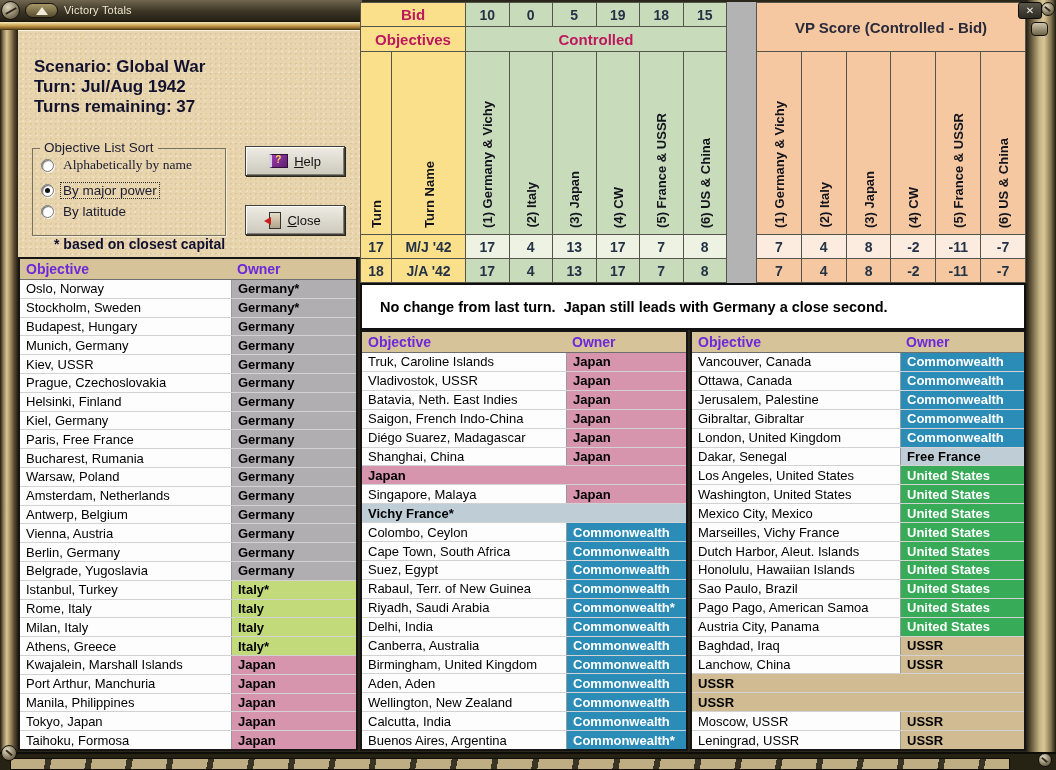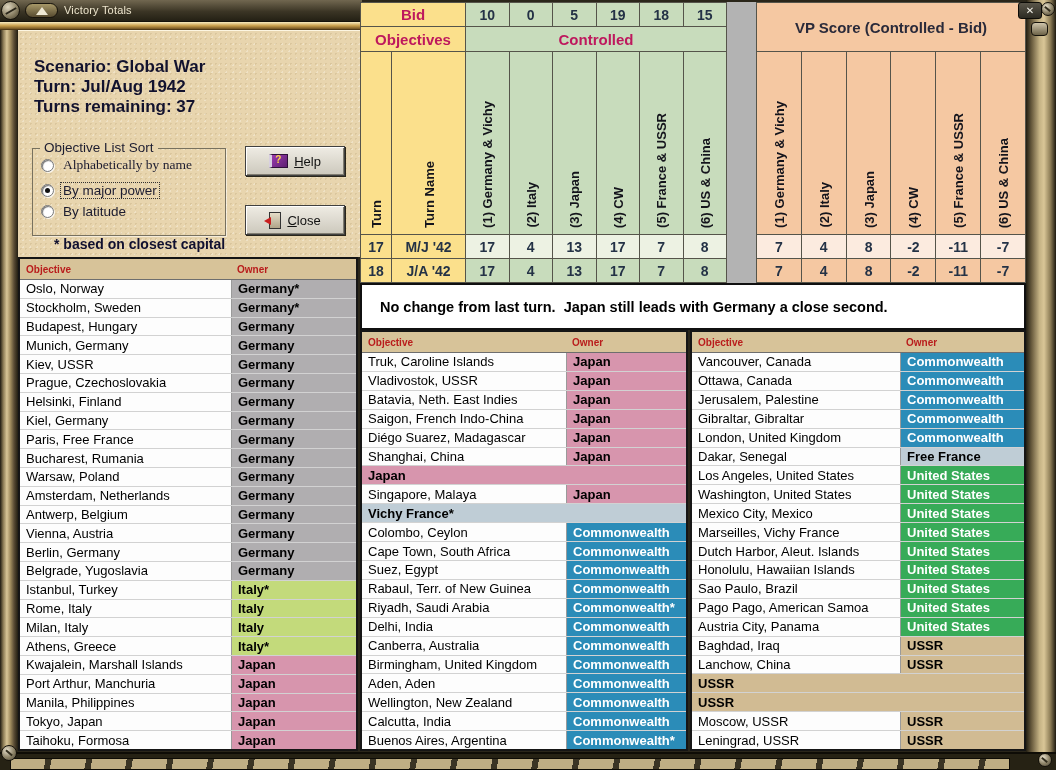--- a/index.html
+++ b/index.html
@@ -88,21 +88,21 @@
   .vp-title{font-size:15px;color:#2a2a3a;}
 
   
   .msg-bar{left:360px;top:283px;width:666px;height:47px;background:#fff;border:2px solid #101010;
     display:flex;align-items:center;}
   .msg-text{padding-left:18px;font-size:14.5px;font-weight:600;color:#000;white-space:pre-wrap;}
 
   
   .objtable{border:2px solid #151515;background:#fdfdfd;display:flex;flex-direction:column;}
   .ot-head{height:20px;flex:none;background:#d7c399;display:flex;border-bottom:1px solid #6e6e6e;}
-  .ot-head .hc{font-size:10px;font-weight:bold;color:#b91c1c;padding-left:6px;display:flex;align-items:center;}
+  .ot-head .hc{font-size:14px;font-weight:bold;color:#6d28d9;padding-left:6px;display:flex;align-items:center;}
   .ot-rows{flex:1;display:flex;flex-direction:column;text-align:center;}
   .orow{flex:1;display:flex;border-bottom:1px solid #d2d2d2;}
   .orow:last-child{border-bottom:none;}
   .oc-obj{display:flex;align-items:center;padding-left:6px;font-size:13px;color:#000;background:#fdfdfd;
     border-right:1px solid #9a9a9a;}
   .oc-own{display:flex;align-items:center;padding-left:6px;font-size:13px;font-weight:bold;}
   #obj-left{left:18px;top:257px;width:340px;height:494px;}
   #obj-left .oc-obj{width:205px;flex:none;} #obj-left .oc-own{flex:1;}
   #obj-mid{left:360px;top:330px;width:328px;height:421px;}
   #obj-mid .oc-obj{width:198px;flex:none;} #obj-mid .oc-own{flex:1;}

